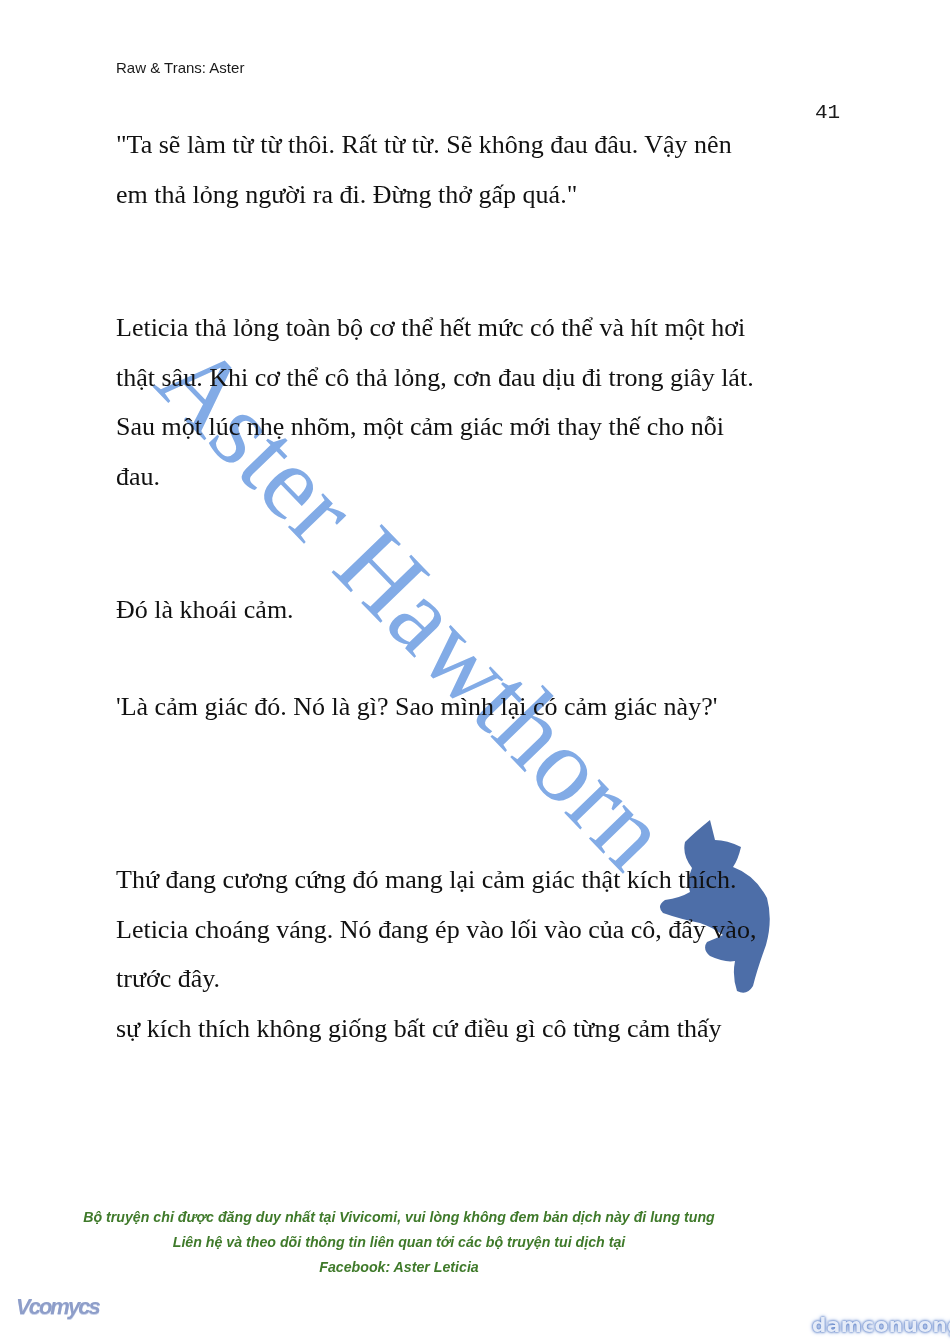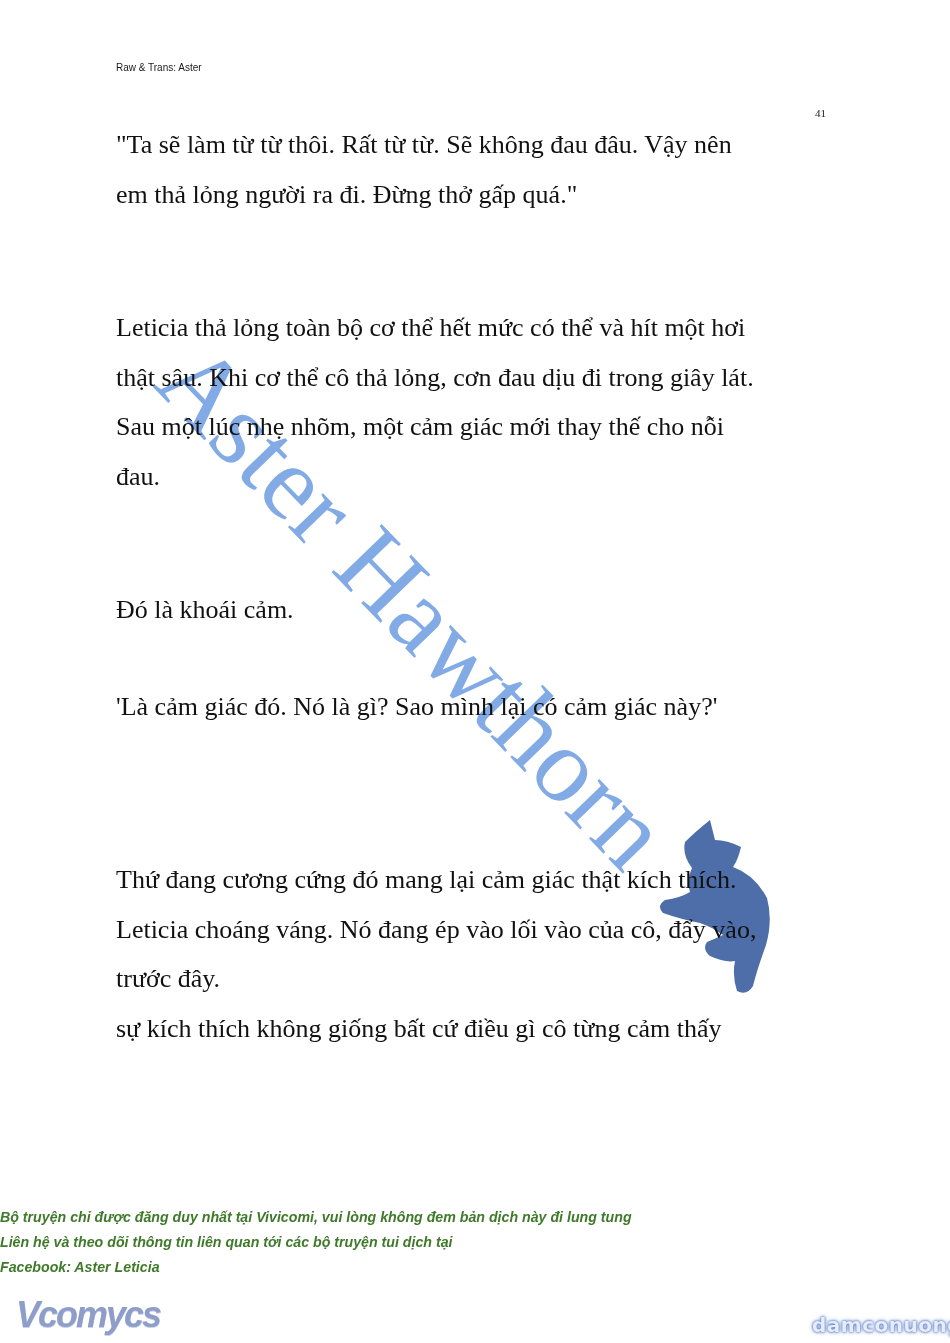--- a/index.html
+++ b/index.html
@@ -3,53 +3,53 @@
   <meta charset="utf-8">
   <style>
     html, body { margin: 0; padding: 0; }
     body {
       width: 950px; height: 1343px; position: relative; overflow: hidden;
       background: #ffffff;
     }
     .page { position: absolute; left: 0; top: 0; width: 950px; height: 1343px; }
     .header-text {
       position: absolute; left: 116px; top: 59px;
-      font-family: "Liberation Sans", sans-serif; font-size: 10px; color: #1a1a1a;
+      font-family: "Liberation Sans", sans-serif; font-size: 15px; color: #1a1a1a;
       line-height: 18px; white-space: nowrap;
     }
     .page-number {
       position: absolute; left: 815px; top: 104px;
-      font-family: Liberation Serif, serif; font-size: 11px; color: #1a1a1a;
+      font-family: Liberation Mono, monospace; font-size: 21px; color: #1a1a1a;
       line-height: 18px;
     }
     .watermark {
       position: absolute; left: 413px; top: 606px;
       transform: translate(-50%, -50%) rotate(46deg);
       font-family: "Liberation Serif", serif; font-size: 106px; line-height: 1;
       color: #82abe6; white-space: nowrap; z-index: 1;
     }
     .cat {
       position: absolute; left: 655px; top: 810px; width: 130px; height: 200px; z-index: 1;
     }
     .para {
       position: absolute; left: 116px; z-index: 2;
       font-family: "Liberation Serif", serif; font-size: 26px; color: #111111;
       line-height: 49.5px;
     }
     .para .line { display: block; white-space: nowrap; }
     .footer-note {
       position: absolute; left: 0; width: 798px; top: 1205px; z-index: 2;
-      text-align: left;
+      text-align: center;
       font-family: "Liberation Sans", sans-serif; font-size: 14.2px; font-weight: bold; font-style: italic;
       color: #3f7a2a; line-height: 25px;
     }
     .footer-note .line { display: block; white-space: nowrap; }
     .logo-left {
       position: absolute; left: 16px; top: 1294px;
-      font-family: "Liberation Sans", sans-serif; font-size: 36px; font-weight: bold; font-style: italic;
+      font-family: "Liberation Sans", sans-serif; font-size: 22px; font-weight: bold; font-style: italic;
       letter-spacing: -2px; color: #8e9ec9;
       text-shadow: 0 1px 0 #c9d2ea;
     }
     .logo-right {
       position: absolute; left: 812px; top: 1313px;
       font-family: "DejaVu Sans", sans-serif; font-size: 20px; font-weight: bold;
       color: #e6ecf8; letter-spacing: 0.5px;
       text-shadow: 0 0 2px #5f83c8, 0 0 3px #5f83c8, 0 0 5px #9db3e2;
     }
   </style>

